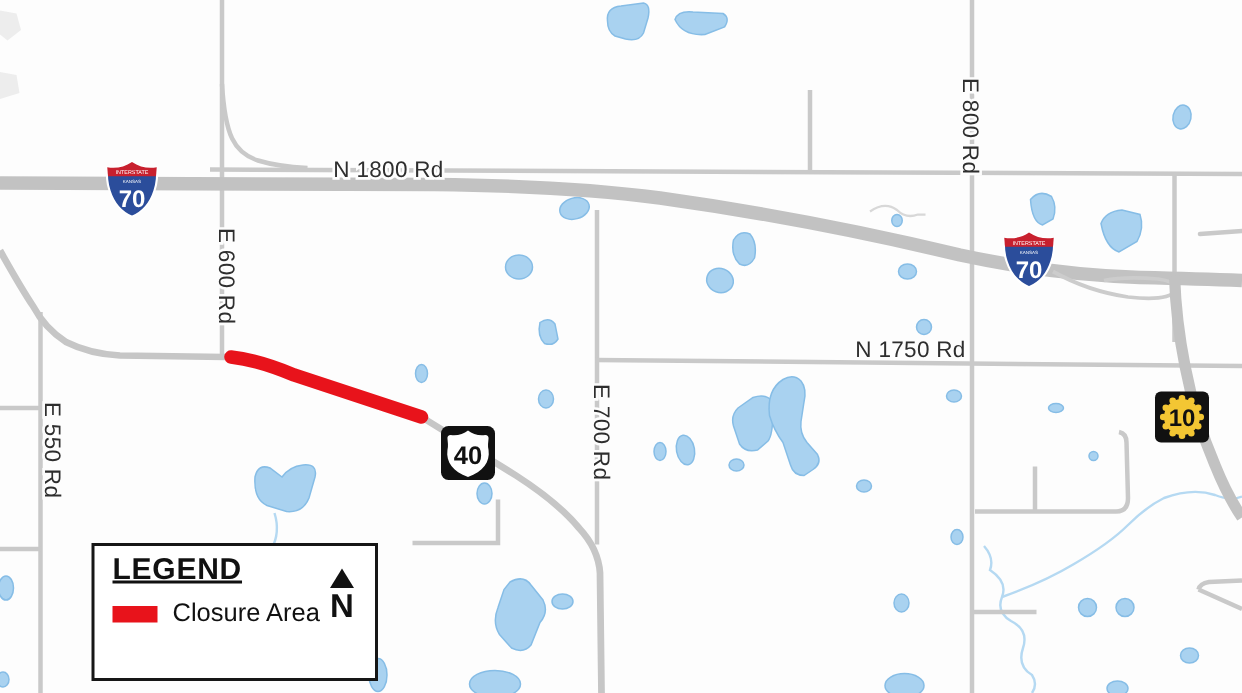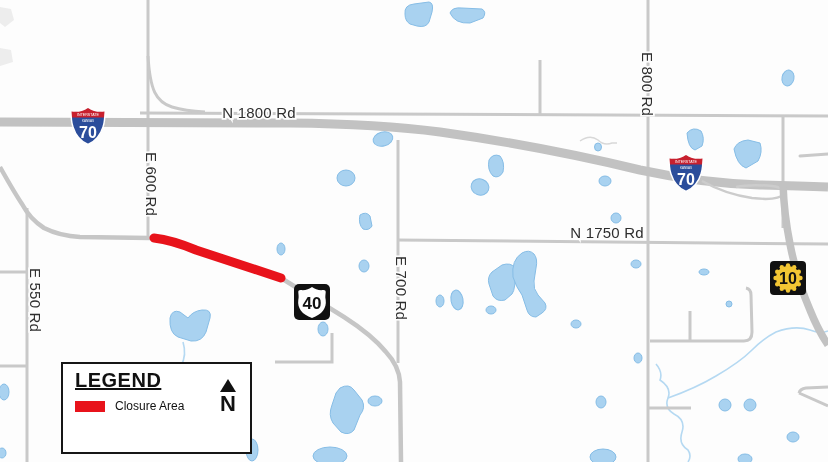--- a/index.html
+++ b/index.html
@@ -16,21 +16,21 @@
   .sh-black { fill:#111111; }
   .sh-tiny  { font-family:"Liberation Sans", sans-serif; fill:#ffffff; }
 
   
   .legend { position:absolute; left:61px; top:362px; width:191px; height:92px;
             background:#ffffff; border:2px solid #161616; box-sizing:border-box; z-index:5; }
   .legend-title { margin:5px 0 0 12px; font-size:20px; font-weight:bold;
                   text-decoration:underline; color:#111; letter-spacing:.5px; }
   .legend-row { display:flex; align-items:center; margin:7px 0 0 12px; }
   .legend-swatch { width:30px; height:11px; background:#e8131b; margin-right:10px; flex:0 0 auto; }
-  .legend-label { font-size:12px; color:#111; }
+  .legend-label { font-size:17px; color:#111; }
   .north { position:absolute; right:9px; top:15px; width:26px; text-align:center; }
   .north-tri { width:0; height:0; margin:0 auto;
                border-left:8px solid transparent; border-right:8px solid transparent;
                border-bottom:13px solid #111; }
   .north-n { font-size:22px; font-weight:bold; color:#111; line-height:1.0; margin-top:1px; }
 </style>
 </head>
 <body>
 
 <div class="stage">

